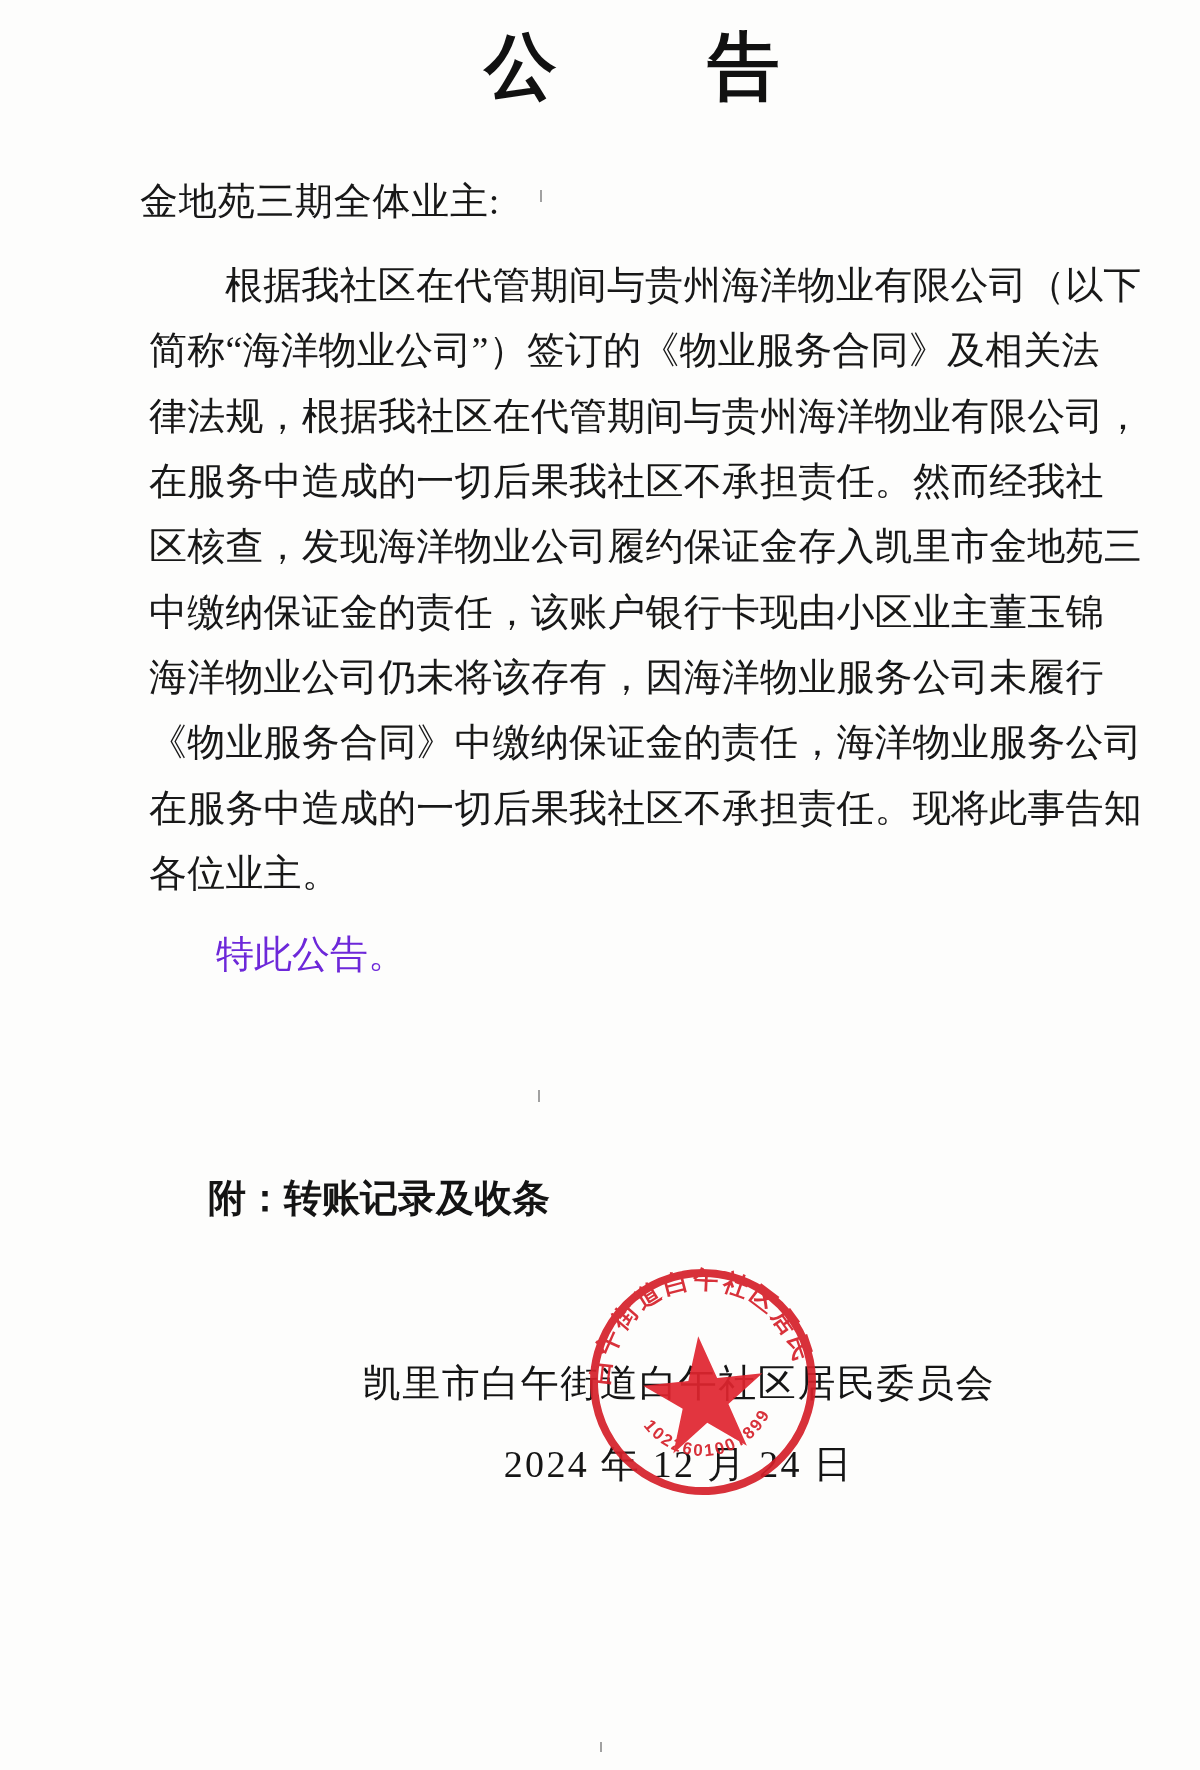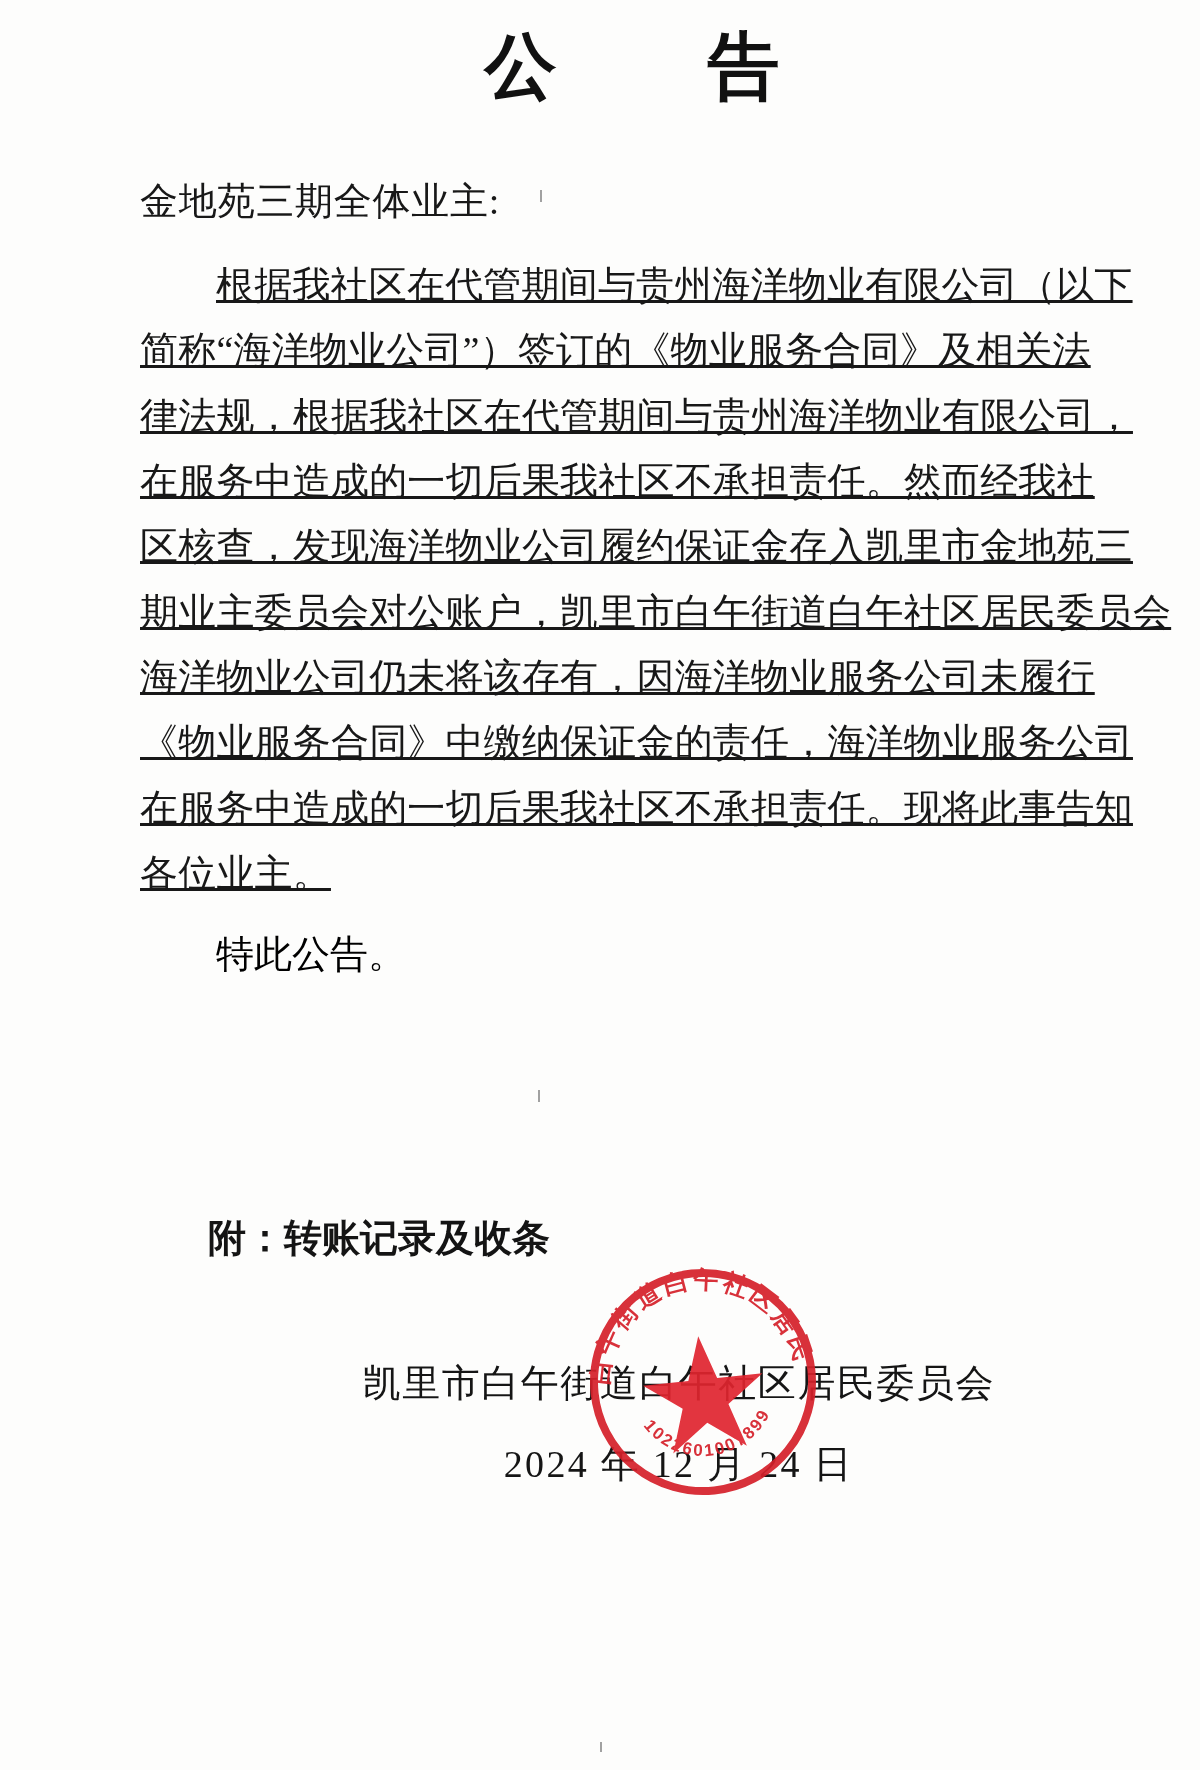--- a/index.html
+++ b/index.html
@@ -48,46 +48,45 @@
     font-size: 38px;
     line-height: 1.55;
     letter-spacing: 0.02em;
     margin: 0 0 22px 0;
     color: #181818;
   }
   .para {
     font-size: 38px;
     line-height: 1.72;
     letter-spacing: 0.005em;
-    margin: 0;
+    margin: 9px;
     text-align: justify;
     text-align-last: left;
     color: #181818;
-    text-decoration: underline;
   }
   .para .line {
     display: block;
     white-space: nowrap;
   }
   .para .line.indent {
     text-indent: 2em;
   }
   .closing {
     font-size: 38px;
     line-height: 1.72;
     text-indent: 2em;
     margin: 16px 0 0 0;
-    color: #000000;
+    color: #6d28d9;
   }
 
   
   .attachment {
     position: absolute;
     left: 132px;
-    top: 1208px;
+    top: 1168px;
     width: 880px;
     font-size: 38px;
     line-height: 1.6;
     text-indent: 2em;
     font-weight: bold;
     color: #141414;
   }
 
   
   .ink-mark {
@@ -151,21 +150,21 @@
   <div class="body-block">
 
     <p class="salutation">金地苑三期全体业主:</p>
 
     <p class="para">
       <span class="line indent">根据我社区在代管期间与贵州海洋物业有限公司（以下</span>
       <span class="line">简称“海洋物业公司”）签订的《物业服务合同》及相关法</span>
       <span class="line">律法规，根据我社区在代管期间与贵州海洋物业有限公司，</span>
       <span class="line">在服务中造成的一切后果我社区不承担责任。然而经我社</span>
       <span class="line">区核查，发现海洋物业公司履约保证金存入凯里市金地苑三</span>
-      <span class="line">期业主委员会对公账户，凯里市白午街道白午社区居民委员会</span>
+      <span class="line">中缴纳保证金的责任，该账户银行卡现由小区业主董玉锦</span>
       <span class="line">海洋物业公司仍未将该存有，因海洋物业服务公司未履行</span>
       <span class="line">《物业服务合同》中缴纳保证金的责任，海洋物业服务公司</span>
       <span class="line">在服务中造成的一切后果我社区不承担责任。现将此事告知</span>
       <span class="line">各位业主。</span>
     </p>
 
     <p class="closing">特此公告。</p>
   </div>
 
   <div class="attachment">附：转账记录及收条</div>

